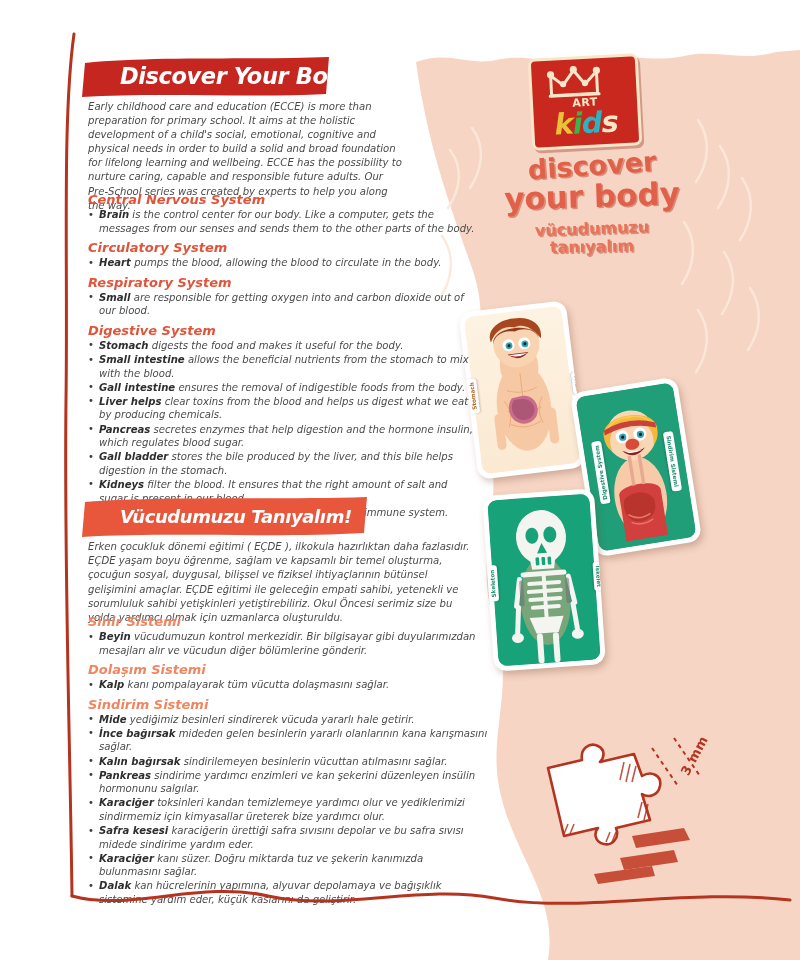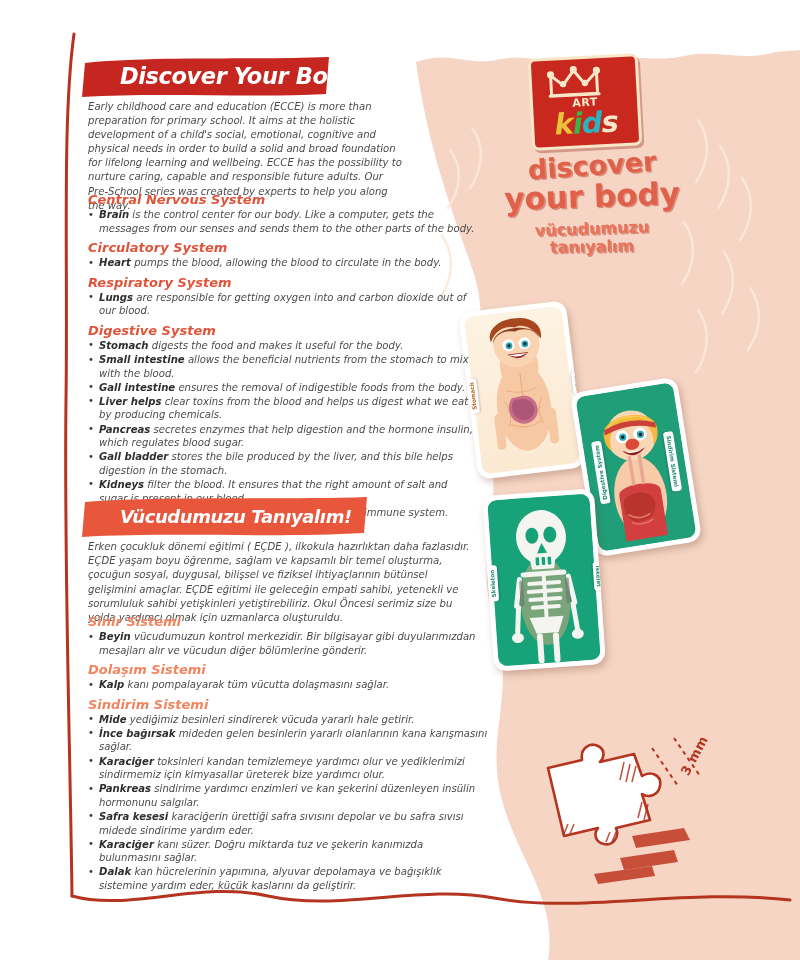--- a/index.html
+++ b/index.html
@@ -363,21 +363,21 @@
         <div class="sys-head">Central Nervous System</div>
         <ul class="sys-list">
           <li><b>Brain</b><span> is the control center for our body. Like a computer, gets the messages from our senses and sends them to the other parts of the body.</span></li>
         </ul>
         <div class="sys-head">Circulatory System</div>
         <ul class="sys-list">
           <li><b>Heart</b><span> pumps the blood, allowing the blood to circulate in the body.</span></li>
         </ul>
         <div class="sys-head">Respiratory System</div>
         <ul class="sys-list">
-          <li><b>Lungs</b><span> are responsible for getting oxygen into and carbon dioxide out of our blood.</span></li>
+          <li><b>Small</b><span> are responsible for getting oxygen into and carbon dioxide out of our blood.</span></li>
         </ul>
         <div class="sys-head">Digestive System</div>
         <ul class="sys-list">
           <li><b>Stomach</b><span> digests the food and makes it useful for the body.</span></li>
           <li><b>Small intestine</b><span> allows the beneficial nutrients from the stomach to mix with the blood.</span></li>
           <li><b>Gall intestine</b><span> ensures the removal of indigestible foods from the body.</span></li>
           <li><b>Liver helps</b><span> clear toxins from the blood and helps us digest what we eat by producing chemicals.</span></li>
           <li><b>Pancreas</b><span> secretes enzymes that help digestion and the hormone insulin, which regulates blood sugar.</span></li>
           <li><b>Gall bladder</b><span> stores the bile produced by the liver, and this bile helps digestion in the stomach.</span></li>
           <li><b>Kidneys</b><span> filter the blood. It ensures that the right amount of salt and sugar is present in our blood.</span></li>
@@ -400,22 +400,23 @@
           <li><b>Beyin</b><span> vücudumuzun kontrol merkezidir. Bir bilgisayar gibi duyularımızdan mesajları alır ve vücudun diğer bölümlerine gönderir.</span></li>
         </ul>
         <div class="sys-head">Dolaşım Sistemi</div>
         <ul class="sys-list">
           <li><b>Kalp</b><span> kanı pompalayarak tüm vücutta dolaşmasını sağlar.</span></li>
         </ul>
         <div class="sys-head">Sindirim Sistemi</div>
         <ul class="sys-list">
           <li><b>Mide</b><span> yediğimiz besinleri sindirerek vücuda yararlı hale getirir.</span></li>
           <li><b>İnce bağırsak</b><span> mideden gelen besinlerin yararlı olanlarının kana karışmasını sağlar.</span></li>
+          <li><b>Kalın bağırsak</b><span> sindirilemeyen besinlerin vücuttan atılmasını sağlar.</span></li>
+          <li><b>Pankreas</b><span> sindirime yardımcı enzimleri ve kan şekerini düzenleyen insülin hormonunu salgılar.</span></li>
           <li><b>Karaciğer</b><span> toksinleri kandan temizlemeye yardımcı olur ve yediklerimizi sindirmemiz için kimyasallar üreterek bize yardımcı olur.</span></li>
-          <li><b>Pankreas</b><span> sindirime yardımcı enzimleri ve kan şekerini düzenleyen insülin hormonunu salgılar.</span></li>
           <li><b>Safra kesesi</b><span> karaciğerin ürettiği safra sıvısını depolar ve bu safra sıvısı midede sindirime yardım eder.</span></li>
           <li><b>Karaciğer</b><span> kanı süzer. Doğru miktarda tuz ve şekerin kanımızda bulunmasını sağlar.</span></li>
           <li><b>Dalak</b><span> kan hücrelerinin yapımına, alyuvar depolamaya ve bağışıklık sistemine yardım eder, küçük kaslarını da geliştirir.</span></li>
         </ul>
       </div>
   </div>
 
   <svg class="frame-svg" width="800" height="960" viewBox="0 0 800 960">
     <path d="M74,34 C62,120 68,260 66,400 C64,560 70,740 72,896" stroke="#B4341F" stroke-width="3" fill="none" stroke-linecap="round"></path>
     <path d="M72,896 C130,912 200,880 268,896 C340,912 420,884 494,898 C580,914 680,888 790,900" stroke="#B4341F" stroke-width="3" fill="none" stroke-linecap="round"></path>

